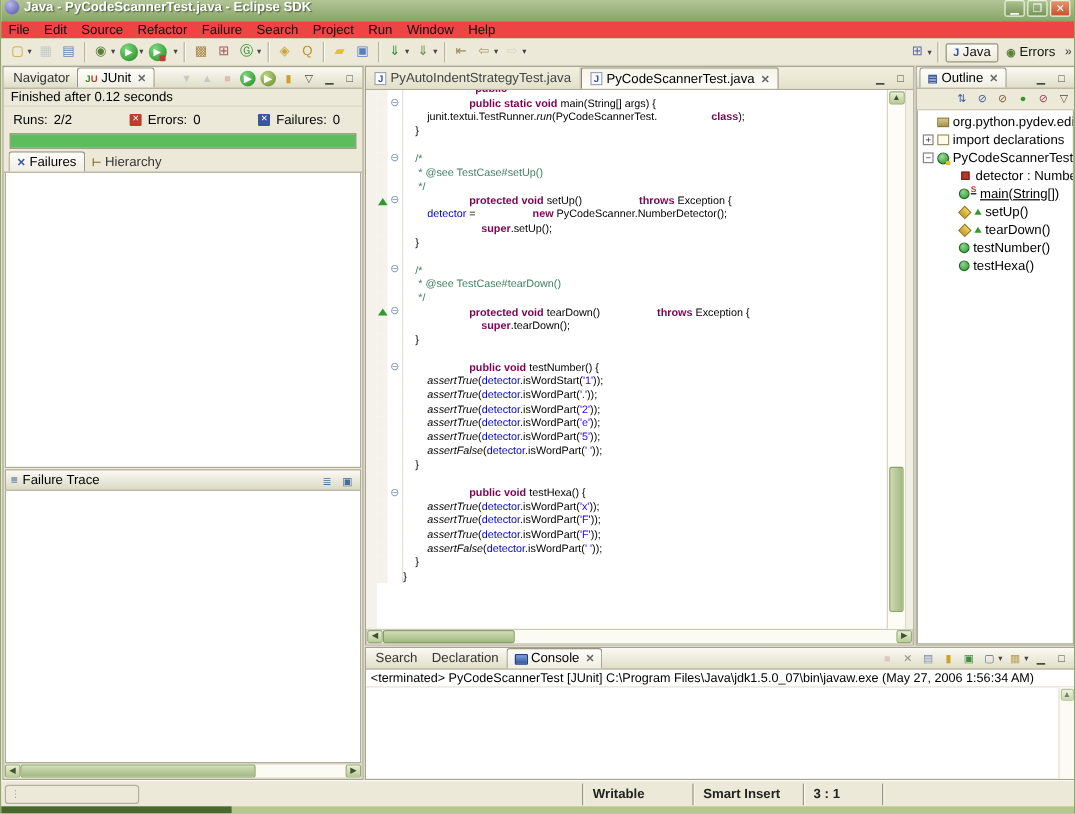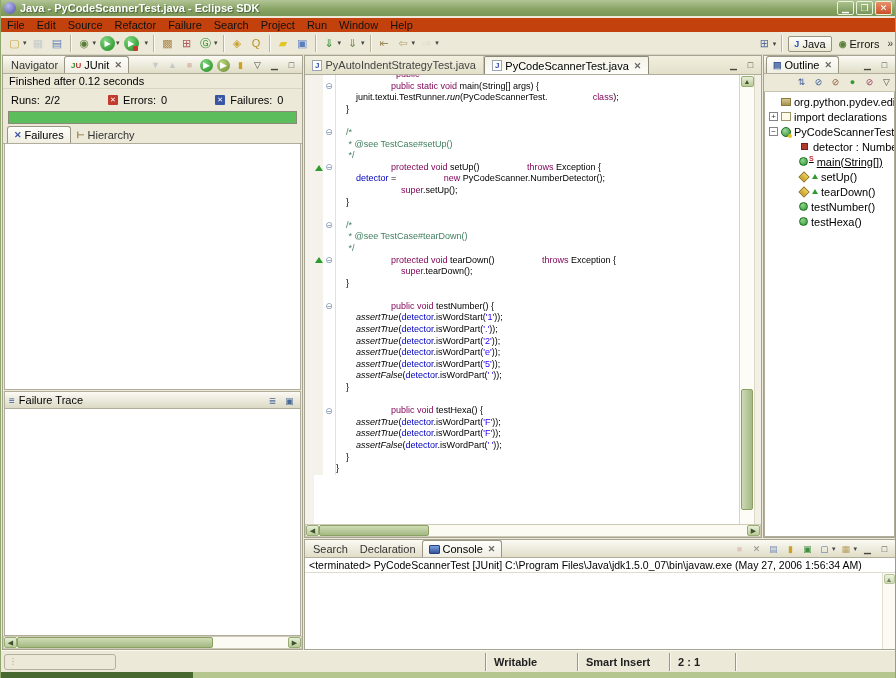--- a/index.html
+++ b/index.html
@@ -1,28 +1,28 @@
 <!DOCTYPE html>
 <html><head>
 <meta charset="utf-8">
 <style>
   *{box-sizing:border-box;margin:0;padding:0;font-family:"Liberation Sans",sans-serif;}
   html,body{background:#9cb37e;}
   #win{position:relative;width:896px;height:678px;background:#ece9d8;overflow:hidden;border-left:1px solid #8fa768;border-right:1px solid #8fa768;}
 
   
-  #titlebar{position:absolute;top:0;left:0;right:0;height:16px;background:linear-gradient(#b2c496,#87a263 60%,#7a9758);display:flex;align-items:center;padding:0 3px;}
+  #titlebar{position:absolute;top:0;left:0;right:0;height:32px;background:linear-gradient(#b2c496,#87a263 60%,#7a9758);display:flex;padding:0 3px;}
   #title-icon{width:12px;height:12px;border-radius:50%;background:radial-gradient(circle at 35% 30%,#b9b9ee,#5050a8);margin-right:4px;flex:none;}
   #title-text{color:#fff;font-weight:bold;font-size:11px;white-space:nowrap;overflow:hidden;flex:1;text-shadow:1px 1px 1px #4a6038;}
   .winbtn{width:17px;height:14px;margin-left:2px;border:1px solid #e9f2dc;border-radius:2px;font-size:9px;line-height:12px;text-align:center;color:#fff;flex:none;}
   .winbtn.min,.winbtn.rest{background:linear-gradient(#a9c18b,#77955a);}
   .winbtn.close{background:linear-gradient(#e8926a,#c8502c);}
 
   
-  #menubar{position:absolute;top:18px;left:0;right:0;height:14px;display:flex;align-items:center;font-size:11px;background:#c2410c;}
+  #menubar{position:absolute;top:18px;left:0;right:0;height:14px;display:flex;align-items:center;font-size:11px;background:#ef4444;}
   .menu-item{padding:0 6px;color:#111;}
   #toolbar{position:absolute;top:32px;left:0;right:0;height:23px;display:flex;align-items:center;background:#ece9d8;border-bottom:1px solid #d8d4c2;padding-left:4px;}
   .tsep{width:2px;height:17px;border-left:1px solid #b9b5a1;border-right:1px solid #fbfaf2;margin:0 3px;flex:none;}
   .tbtn{height:20px;display:flex;align-items:center;padding:0 2px;flex:none;}
   .tglyph{display:inline-block;width:15px;height:15px;font-size:11px;line-height:15px;text-align:center;}
   .tglyph.circ-green{background:radial-gradient(circle at 35% 30%,#7fd67f,#1d8a1d);border-radius:50%;color:#fff;font-size:8px;}
   .tglyph.circ-olive{background:radial-gradient(circle at 35% 30%,#b9d67f,#6a8a2d);border-radius:50%;color:#fff;font-size:8px;}
   .dd{font-size:7px;color:#444;margin-left:1px;}
   .dis{opacity:.45;}
   .badge{position:relative;left:-6px;top:5px;width:5px;height:5px;background:#c23b2e;border-radius:1px;}
@@ -90,21 +90,21 @@
   #ann-ruler{width:9px;flex:none;background:#f4f2ea;}
   #code-wrap{flex:1;overflow:hidden;position:relative;}
   #code-lines{overflow:hidden;height:100%;}
   .cl{display:flex;height:11.6px;line-height:11.6px;}
   .cl.clip{margin-top:-6px;}
   .ann{width:9px;flex:none;display:flex;align-items:center;justify-content:center;background:#f4f2ea;}
   .ovr-tri{width:0;height:0;border-left:4px solid transparent;border-right:4px solid transparent;border-bottom:6px solid #2f9b2f;}
   .fold{width:13px;flex:none;border-right:1px solid #e4e2d8;display:flex;align-items:center;justify-content:center;}
   .fold-m{font-size:9px;color:#7d93b2;font-family:"DejaVu Sans",sans-serif;line-height:9px;}
   .ct{white-space:pre;font-family:"Liberation Mono",monospace;font-size:9px;color:#000;}
-  .tk-k{color:#7f0055;font-weight:normal;padding-left:45px;}
+  .tk-k{color:#7f0055;font-weight:bold;padding-left:45px;}
   .tk-c{color:#3f7f5f;}
   .tk-s{color:#2a00ff;}
   .tk-f{color:#0000c0;}
   .tk-i{font-style:italic;}
   #vscroll{width:15px;flex:none;border-left:1px solid #d8d4c0;background:#fdfcf7;display:flex;flex-direction:column;position:relative;}
   #vscroll .sb-btn{width:13px;margin:1px auto 0 auto;}
   #v-thumb{position:absolute;left:1px;right:1px;bottom:14px;height:27%;background:linear-gradient(90deg,#cdd9b2,#a3b983);border:1px solid #8ba163;border-radius:2px;}
   #ov-ruler{width:7px;flex:none;background:#f2f0e4;border-left:1px solid #ddd9c6;}
   #editor-hscroll{margin-top:0;}
 
@@ -541,20 +541,25 @@
               <div class="cl">
                 <span class="ann"></span>
                 <span class="fold">
                   <span class="fold-m">⊖</span>
                 </span>
                 <span class="ct"><span>    </span><span class="tk-k">public void</span><span> testHexa() {</span></span>
               </div>
               <div class="cl">
                 <span class="ann"></span>
                 <span class="fold"></span>
+                <span class="ct"><span>        </span><span class="tk-i">assertTrue</span><span>(</span><span class="tk-f">detector</span><span>.isWordPart(</span><span class="tk-s">'x'</span><span>));</span></span>
+              </div>
+              <div class="cl">
+                <span class="ann"></span>
+                <span class="fold"></span>
                 <span class="ct"><span>        </span><span class="tk-i">assertTrue</span><span>(</span><span class="tk-f">detector</span><span>.isWordPart(</span><span class="tk-s">'F'</span><span>));</span></span>
               </div>
               <div class="cl">
                 <span class="ann"></span>
                 <span class="fold"></span>
                 <span class="ct"><span>        </span><span class="tk-i">assertTrue</span><span>(</span><span class="tk-f">detector</span><span>.isWordPart(</span><span class="tk-s">'F'</span><span>));</span></span>
               </div>
               <div class="cl">
                 <span class="ann"></span>
                 <span class="fold"></span>
@@ -729,21 +734,21 @@
 
   </div>
 
   <div id="statusbar">
     <div id="fastview">
         <span class="grip">⋮</span>
       </div>
     <div id="sb-spacer"></div>
     <div class="sb-cell" id="cell-writable">Writable</div>
     <div class="sb-cell" id="cell-insert">Smart Insert</div>
-    <div class="sb-cell" id="cell-pos">2 : 1</div>
+    <div class="sb-cell" id="cell-pos">3 : 1</div>
     <div class="sb-cell" id="cell-empty"></div>
   </div>
 
   <div id="taskbar">
     <div class="start"></div>
   </div>
 
 </div>
 
 </body></html>

